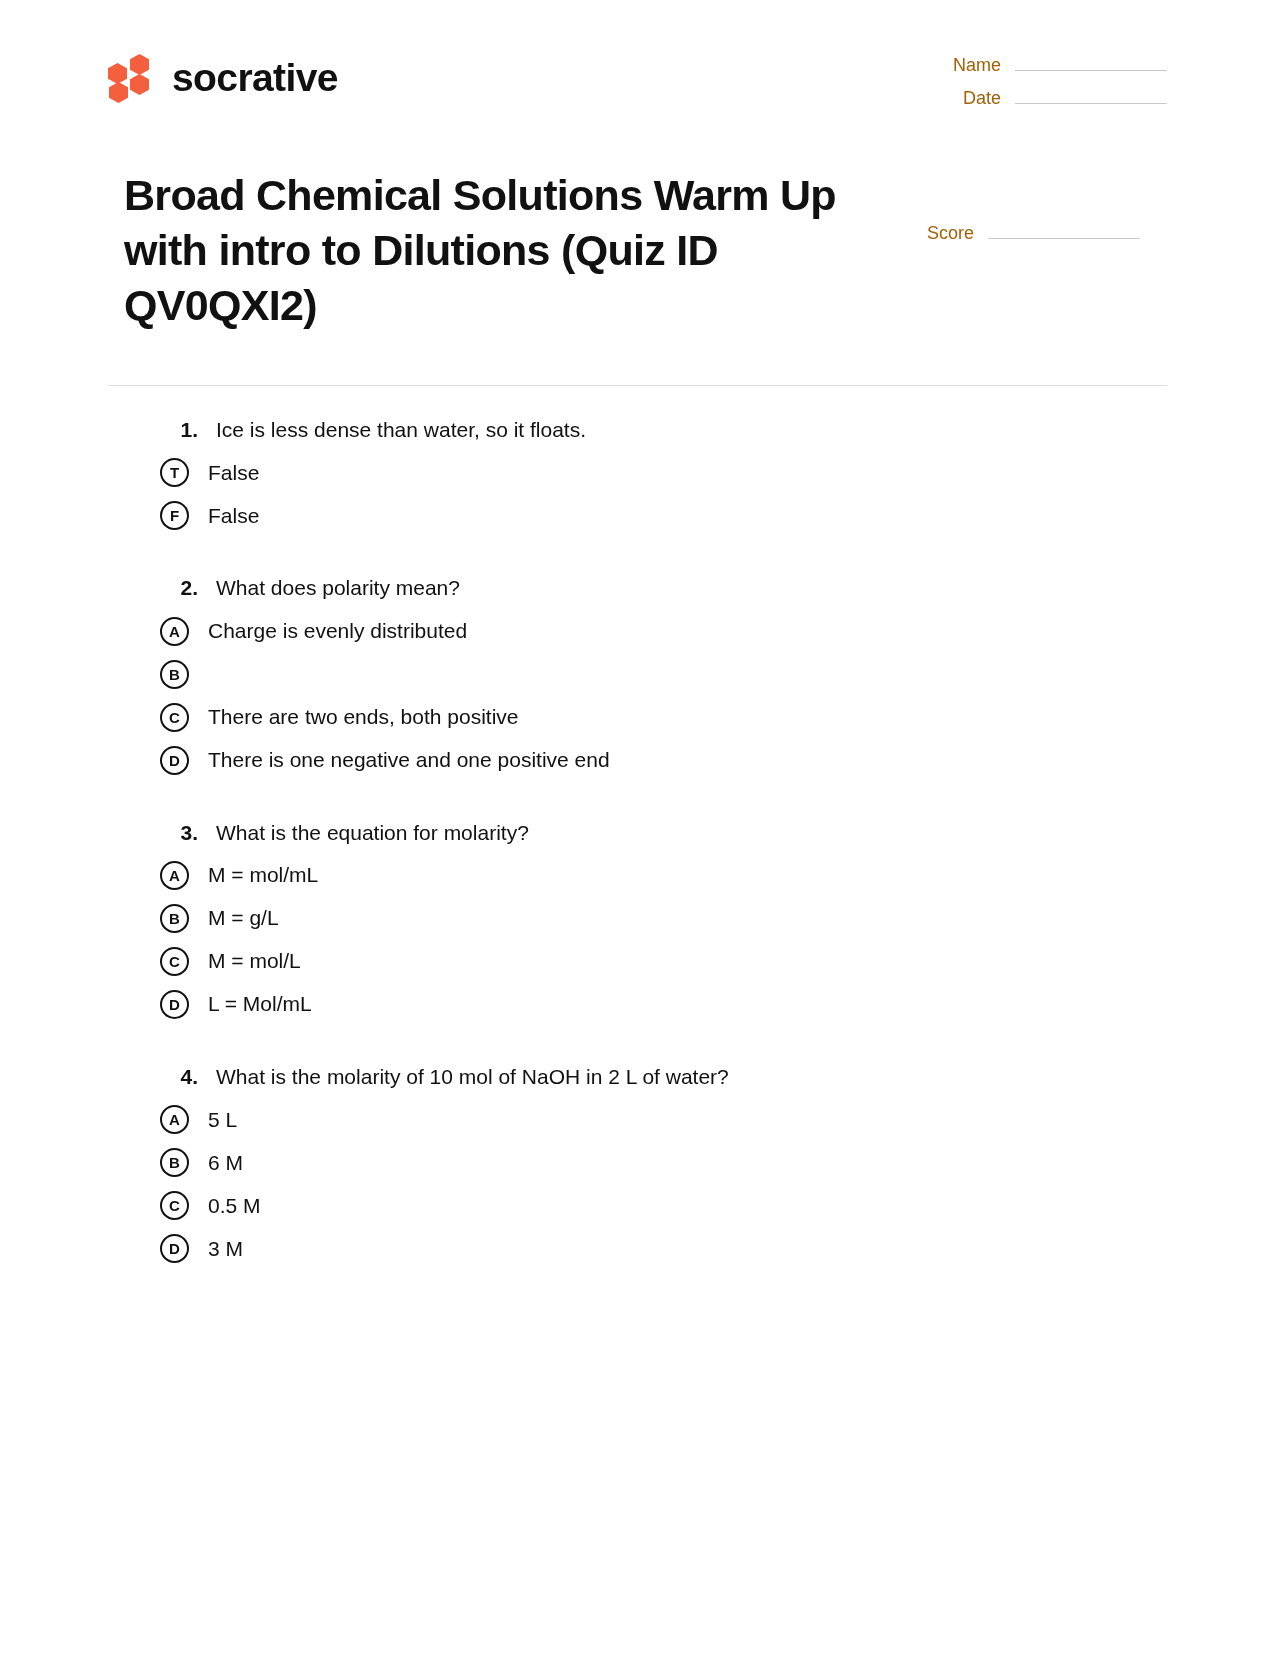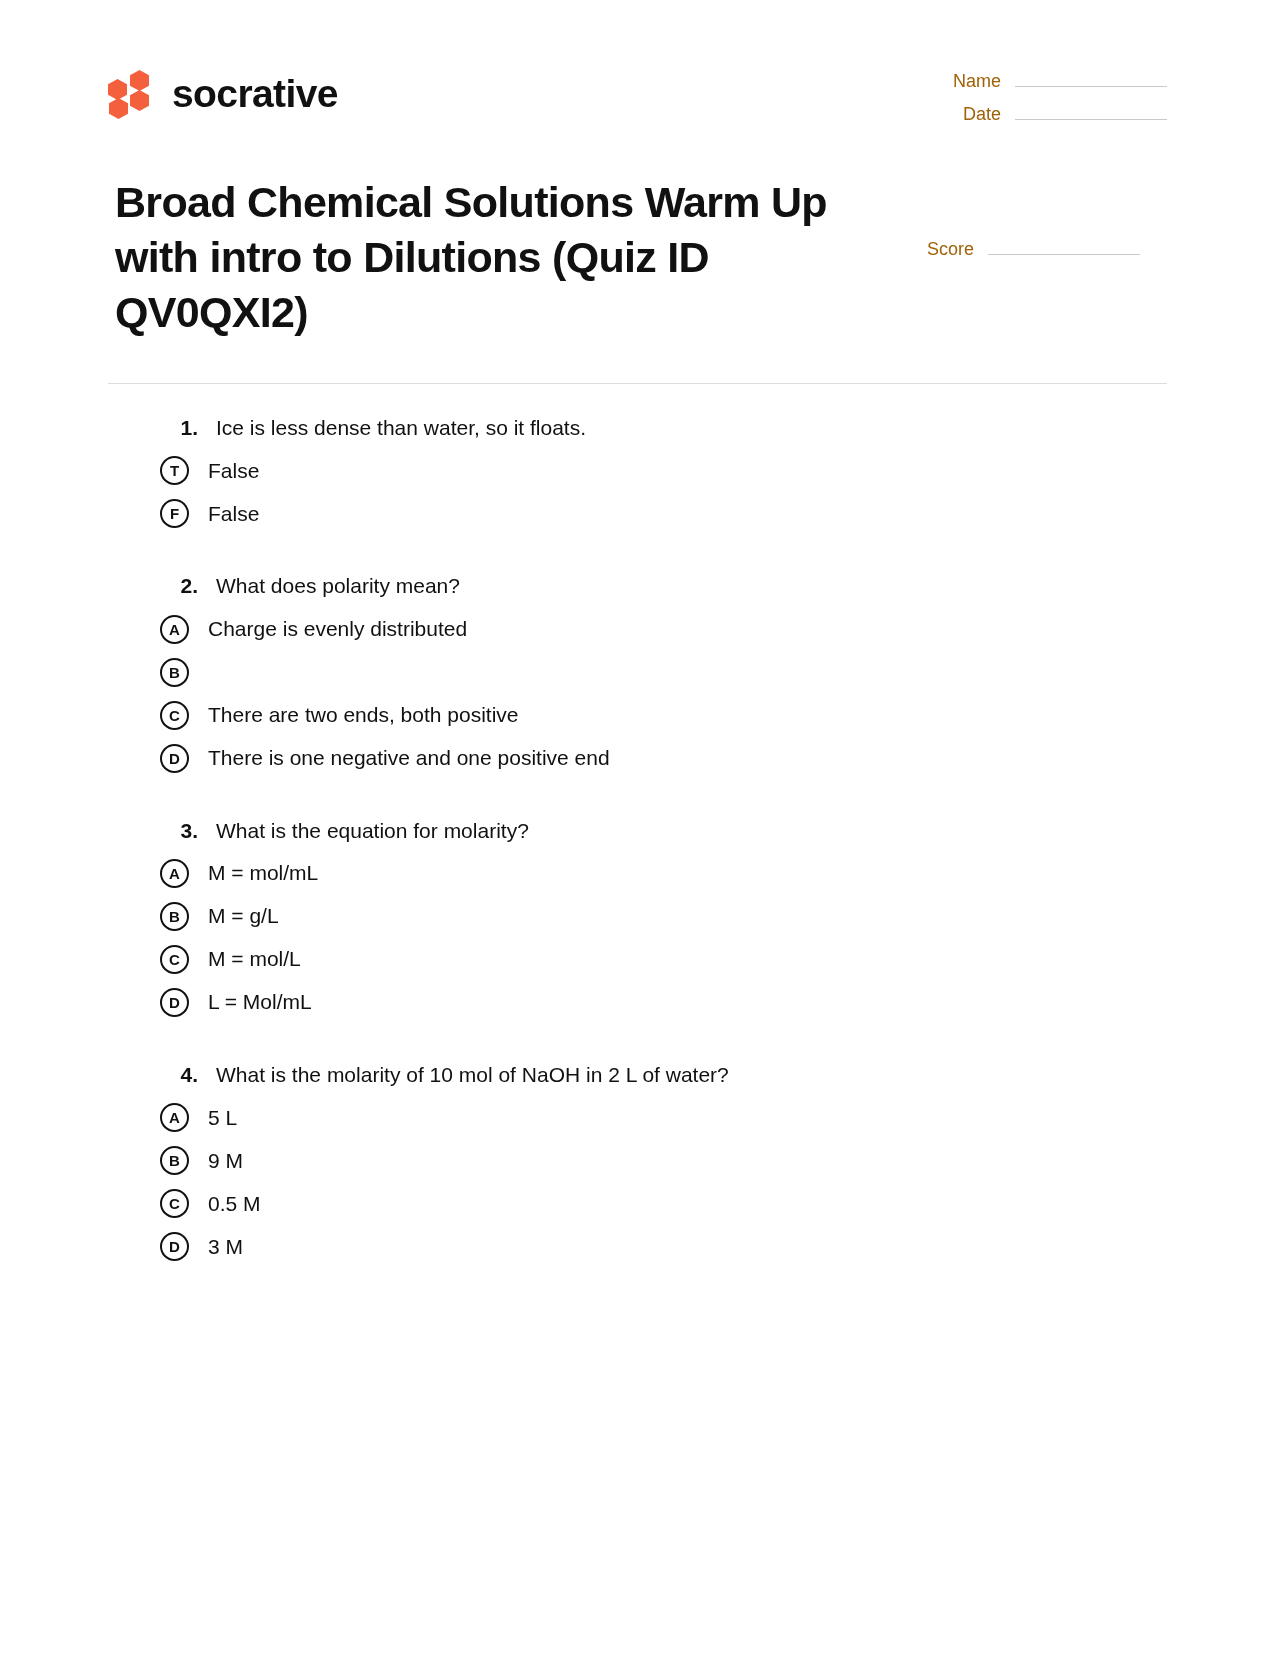--- a/index.html
+++ b/index.html
@@ -12,21 +12,21 @@
     height: 1653px;
     font-family: "Liberation Sans", sans-serif;
     color: #111111;
     position: relative;
     overflow: hidden;
   }
   .page {
     width: 1275px;
     height: 1653px;
     box-sizing: border-box;
-    padding: 56px 108px 0 108px;
+    padding: 40px 108px 0 108px;
     position: relative;
   }
 
   
   .header {
     display: flex;
     justify-content: space-between;
     align-items: flex-start;
     height: 80px;
   }
@@ -90,21 +90,21 @@
     justify-content: space-between;
     align-items: flex-start;
     margin-top: 32px;
   }
   .quiz-title {
     font-size: 43px;
     font-weight: 700;
     line-height: 1.28;
     letter-spacing: -0.7px;
     max-width: 740px;
-    margin: 7px;
+    margin: 16px;
     color: #111111;
   }
   .score-wrap {
     width: 240px;
     margin-top: 68px;
     display: flex;
     align-items: baseline;
     justify-content: flex-start;
   }
 
@@ -270,21 +270,21 @@
         <div class="q-head">
           <span class="q-num">4.</span>
           <span class="q-text">What is the molarity of 10 mol of NaOH in 2 L of water?</span>
         </div>
         <div class="choice">
           <span class="bubble">A</span>
           <span class="choice-text">5 L</span>
         </div>
         <div class="choice">
           <span class="bubble">B</span>
-          <span class="choice-text">9 M</span>
+          <span class="choice-text">6 M</span>
         </div>
         <div class="choice">
           <span class="bubble">C</span>
           <span class="choice-text">0.5 M</span>
         </div>
         <div class="choice">
           <span class="bubble">D</span>
           <span class="choice-text">3 M</span>
         </div>
       </div>

